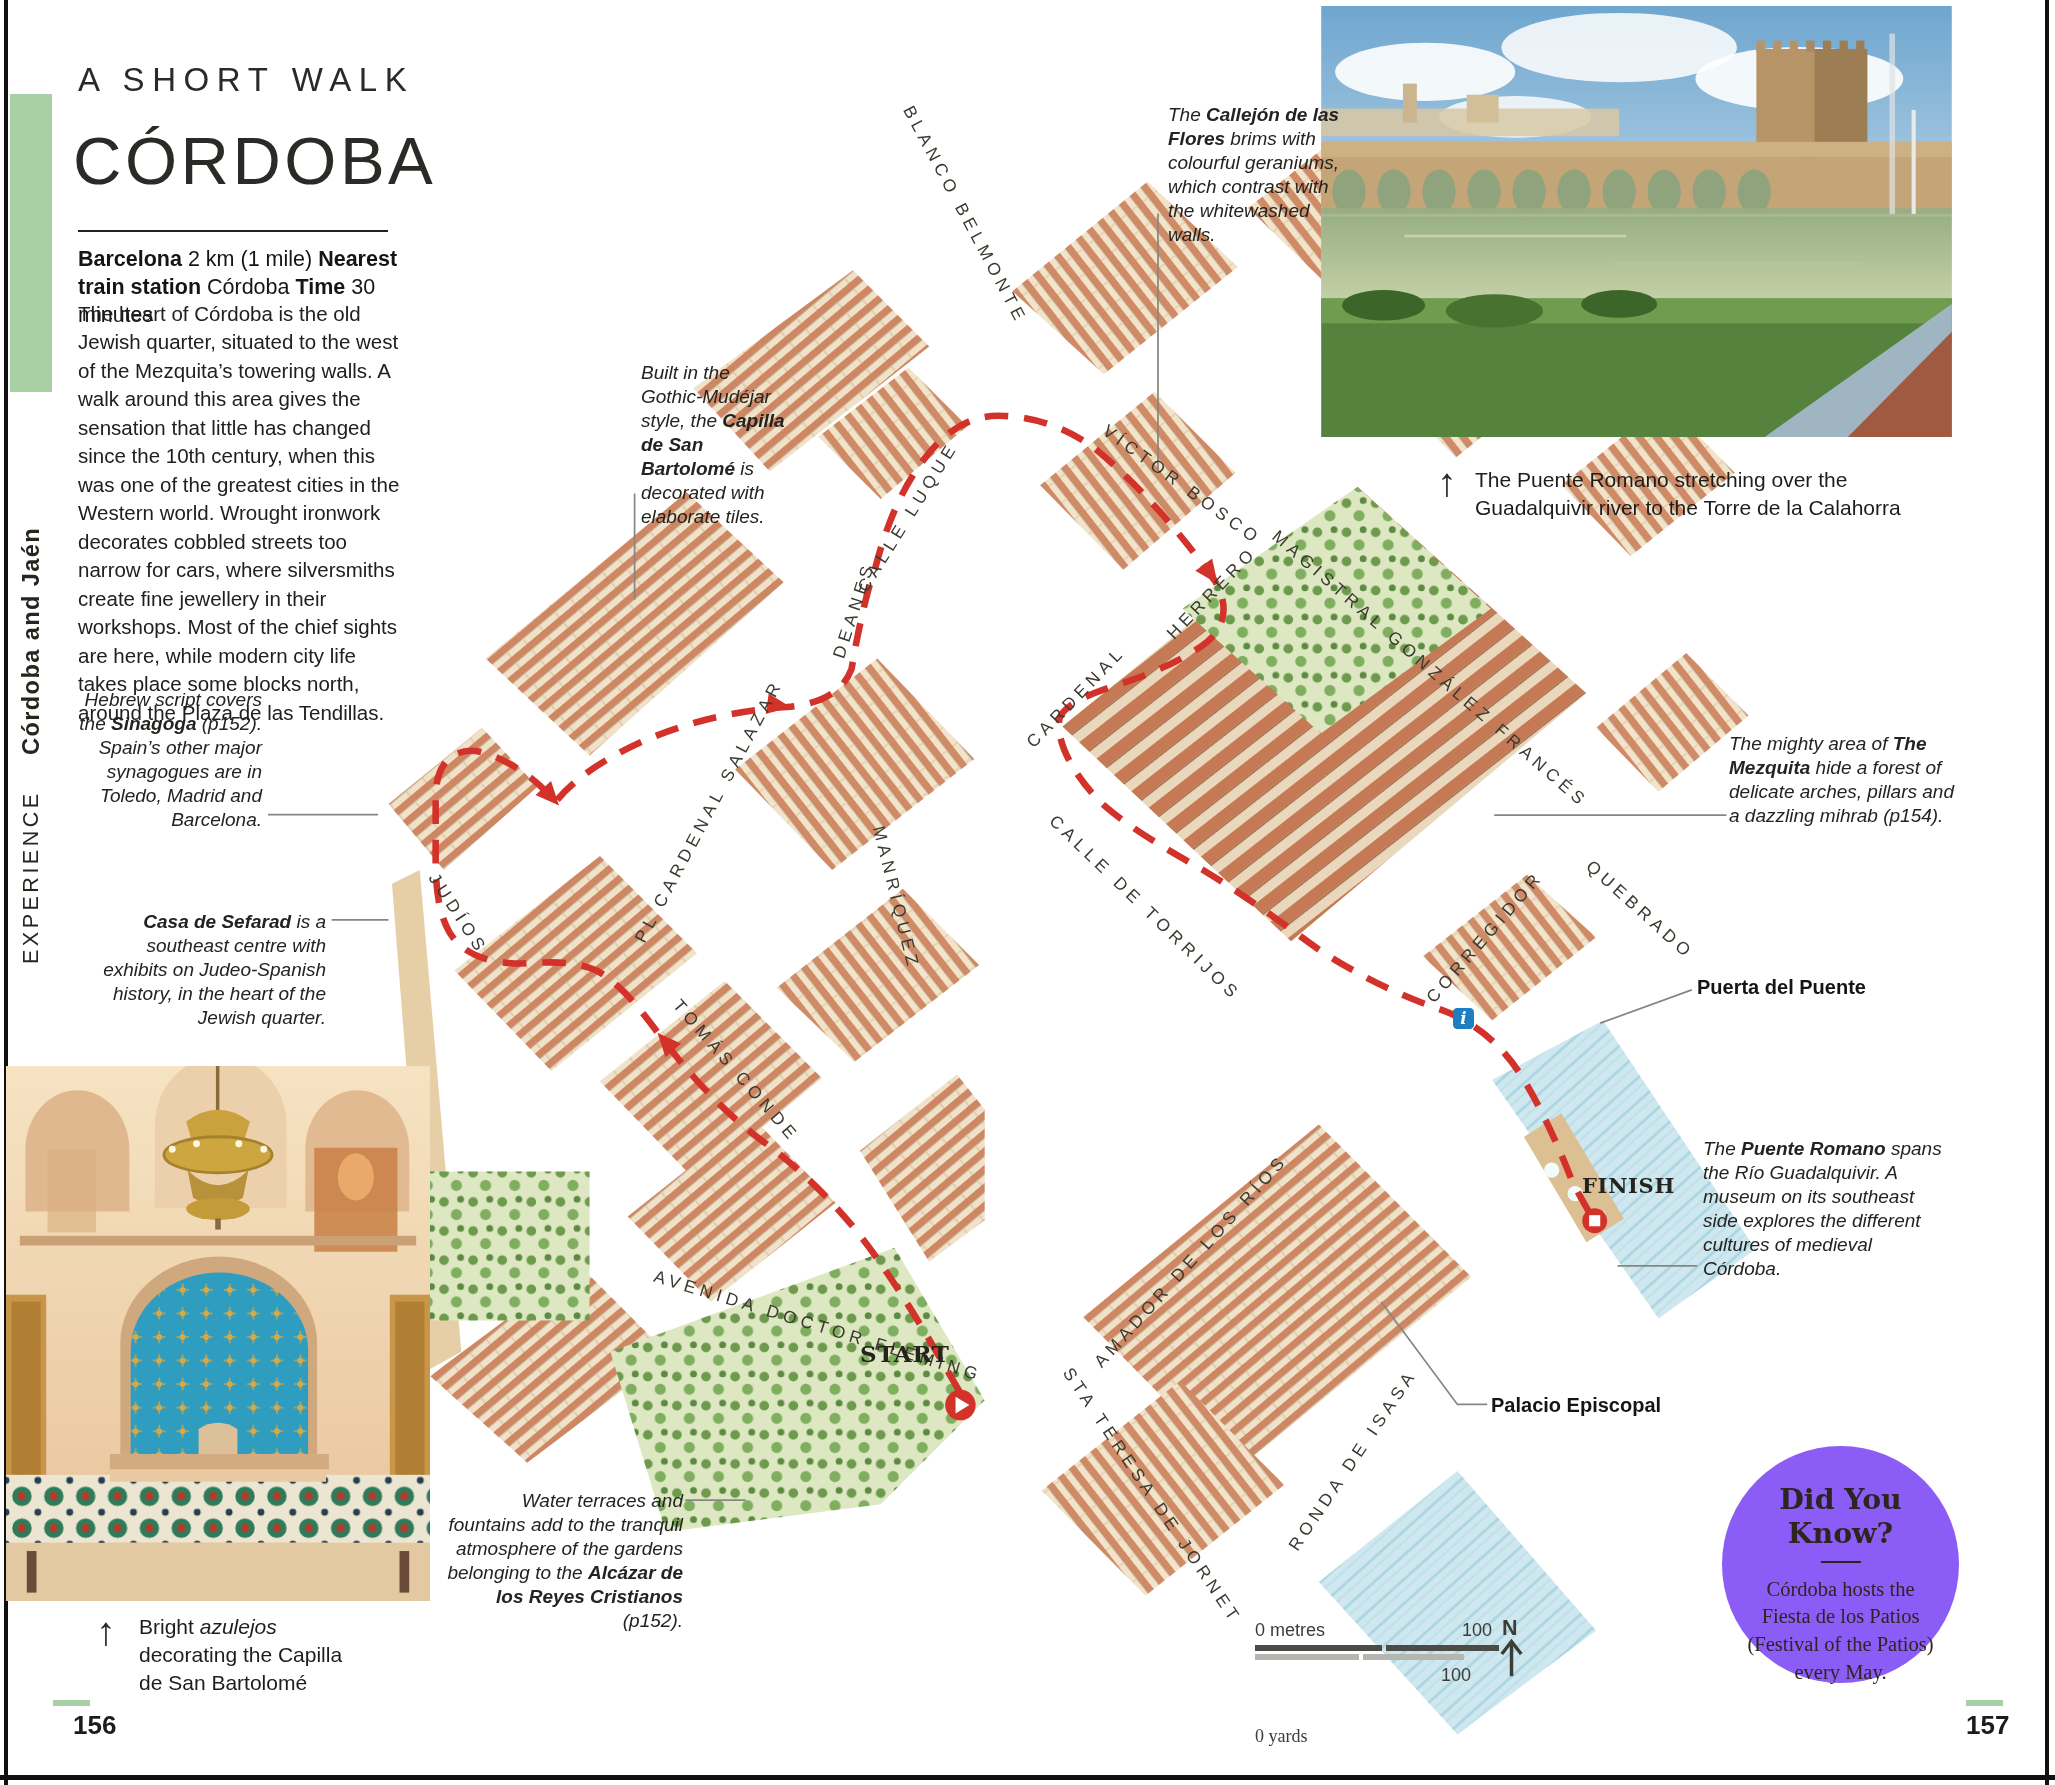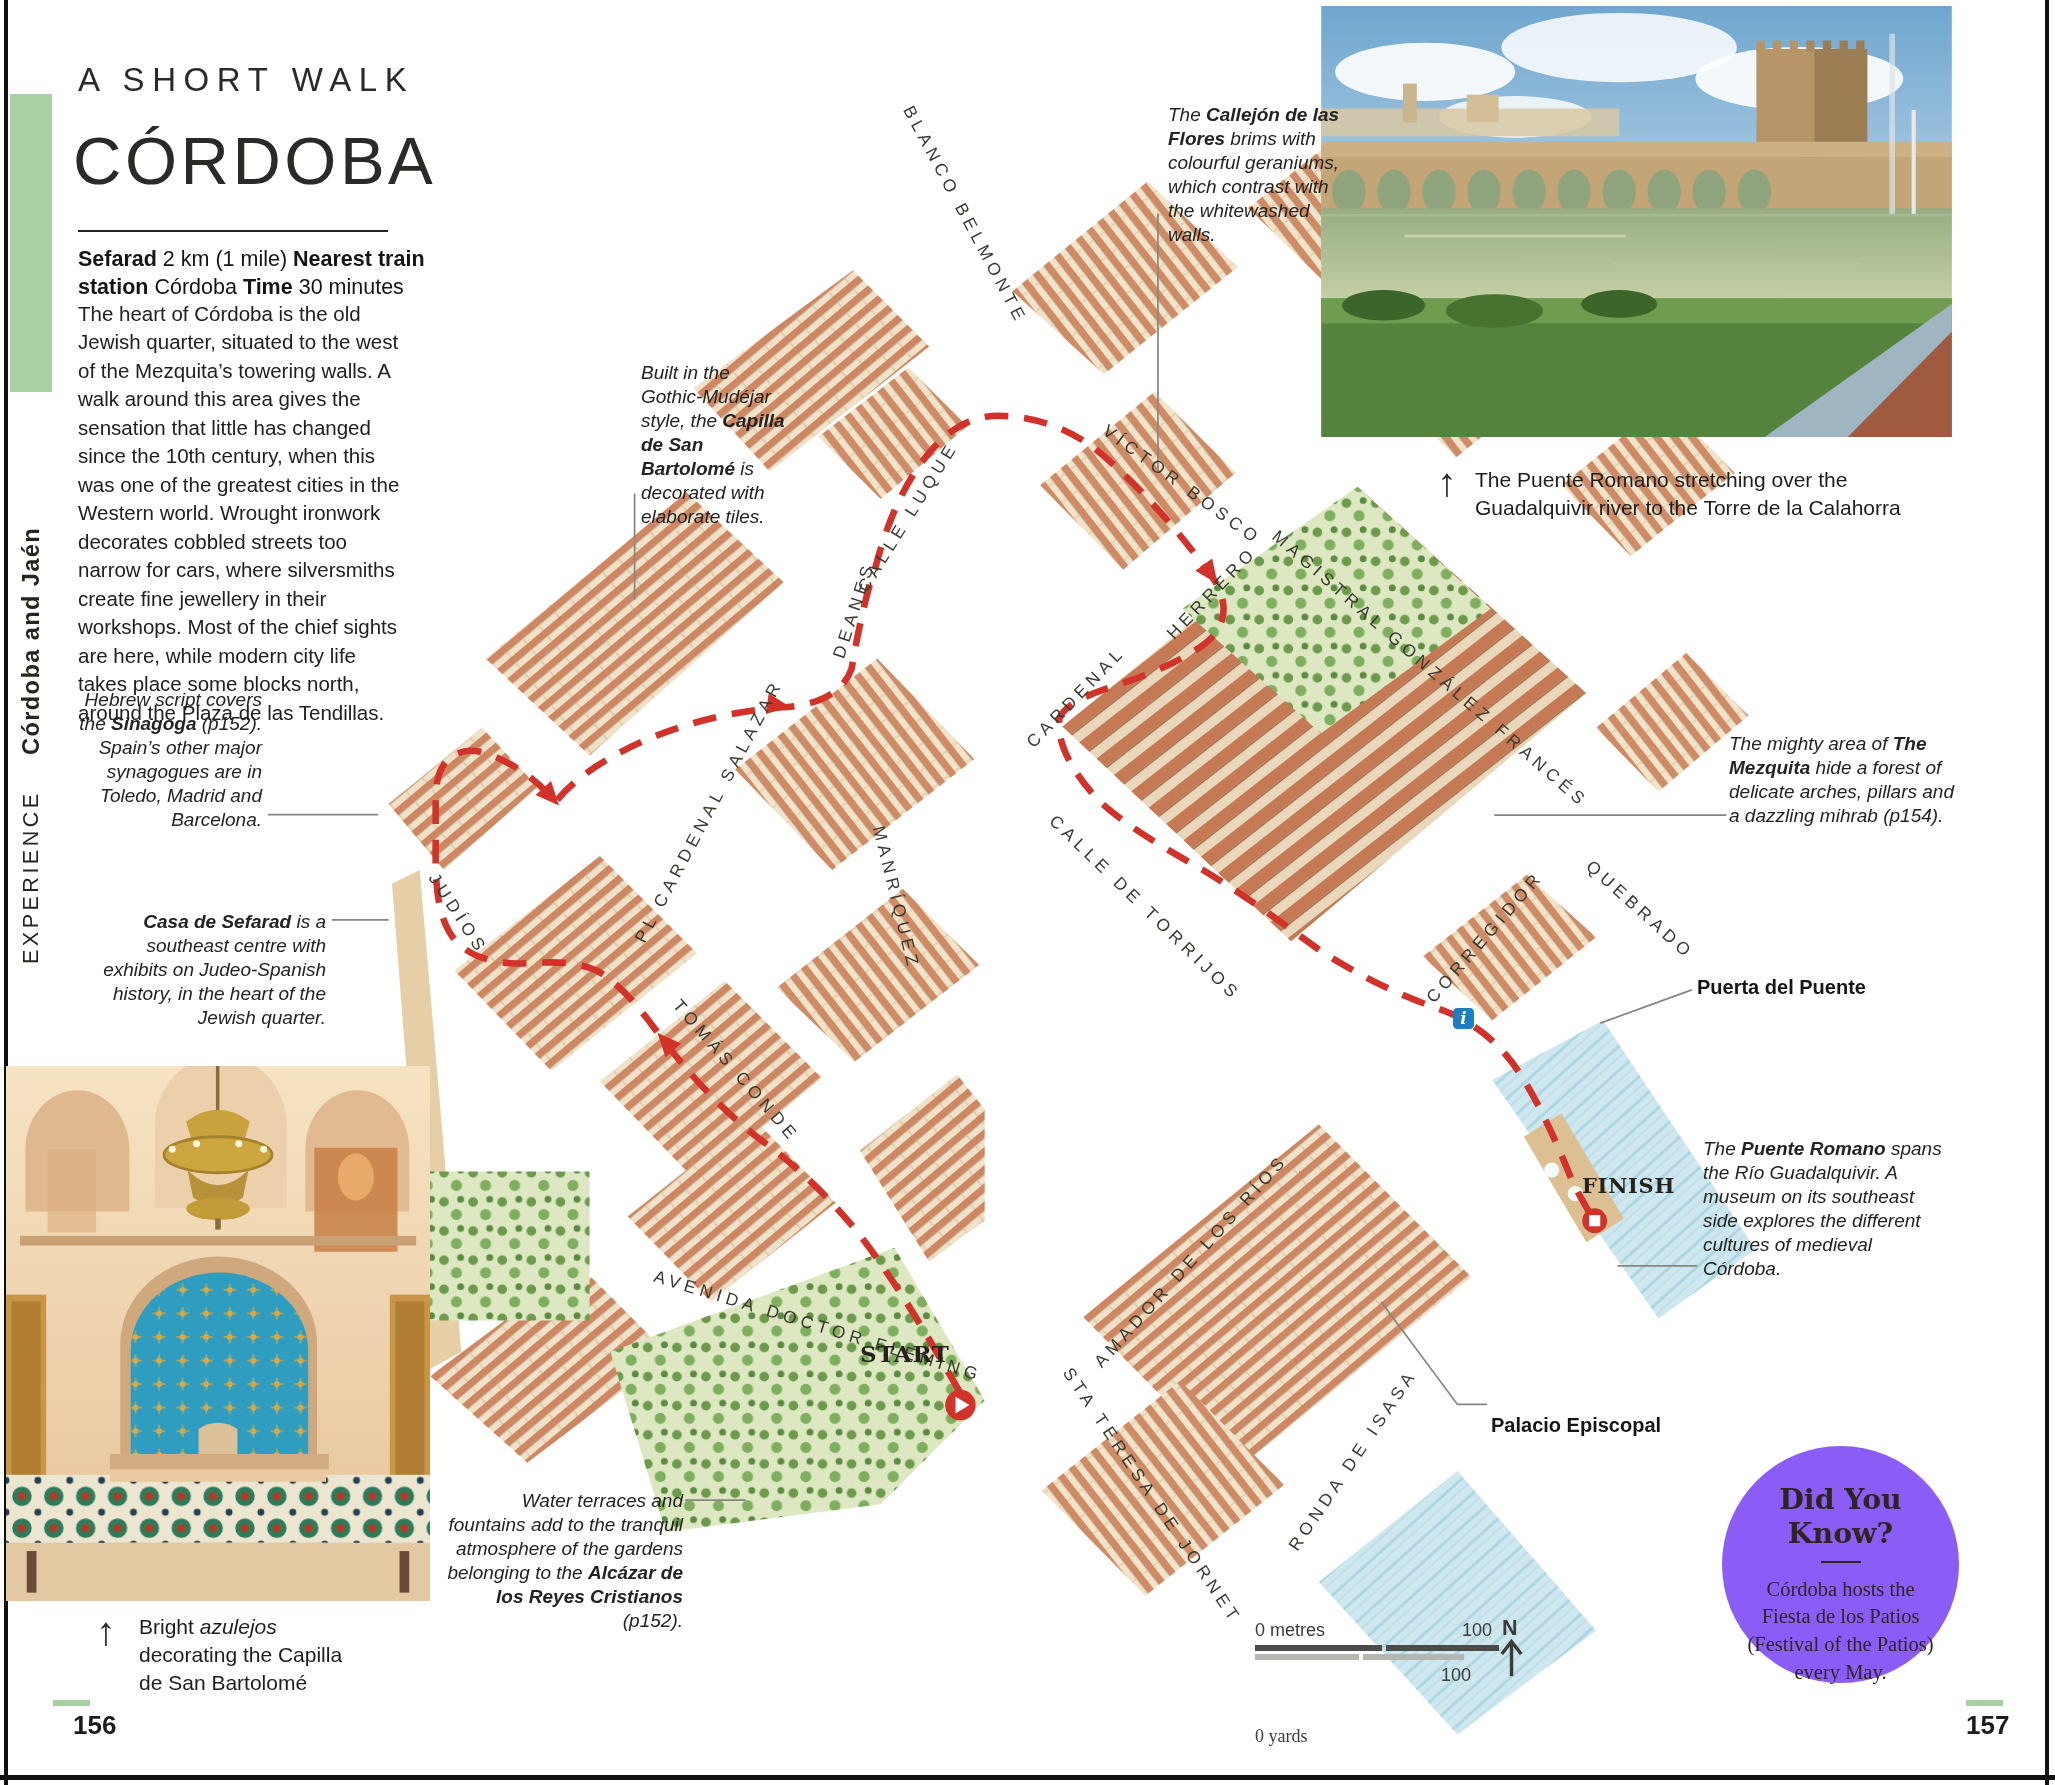--- a/index.html
+++ b/index.html
@@ -227,21 +227,21 @@
   <div class="greenbar" style="left:9.7px;top:94px;width:42px;height:298px;"></div>
   <div class="vtext" style="left:18px;top:298px;height:666px;">
     <span class="sect">EXPERIENCE</span>
     <span style="display:inline-block;width:0.7px;height:19.4px;"></span>
     <span class="chap">Córdoba and Jaén</span>
   </div>
 
   <div class="kicker" style="left:78px;top:61px;">A SHORT WALK</div>
   <div class="title" style="left:73px;top:122px;">CÓRDOBA</div>
   <div class="rule" style="left:78px;top:230px;width:310px;"></div>
-  <p class="meta" style="left:78px;top:223px;"><b>Sefarad</b><span> 2 km (1 mile)  </span><b>Nearest train station</b><span> Córdoba  </span><b>Time</b><span> 30 minutes</span></p>
+  <p class="meta" style="left:78px;top:223px;"><b>Barcelona</b><span> 2 km (1 mile)  </span><b>Nearest train station</b><span> Córdoba  </span><b>Time</b><span> 30 minutes</span></p>
   <p class="intro" style="left:78px;top:300px;margin:0;">The heart of Córdoba is the old Jewish quarter, situated to the west of the Mezquita’s towering walls. A walk around this area gives the sensation that little has changed since the 10th century, when this was one of the greatest cities in the Western world. Wrought ironwork decorates cobbled streets too narrow for cars, where silversmiths create fine jewellery in their workshops. Most of the chief sights are here, while modern city life takes place some blocks north, around the Plaza de las Tendillas.</p>
 
   <div class="photo" style="left:1321px;top:5.5px;width:631px;height:431px;">
     <svg width="631" height="431" viewBox="0 0 910 622">
       <defs>
         <linearGradient id="sky" x1="0" y1="0" x2="0" y2="1">
           <stop offset="0" stop-color="#6fa6cf"></stop>
             <stop offset="0.7" stop-color="#cfe2ee"></stop>
             <stop offset="1" stop-color="#e8f0f4"></stop>
         </linearGradient>
@@ -385,21 +385,21 @@
   <div class="ann r" style="left:87px;top:910px;width:239px;"><b>Casa de Sefarad</b><span> is a southeast centre with exhibits on Judeo-Spanish history, in the heart of the Jewish quarter.</span></div>
 
   <div class="ann" style="left:1729px;top:732px;width:230px;"><span>The mighty area of </span><b>The Mezquita</b><span> hide a forest of delicate arches, pillars and a dazzling mihrab (p154).</span></div>
 
   <div class="plabel" style="left:1697px;top:976px;">Puerta del Puente</div>
 
   <div class="ann" style="left:1703px;top:1137px;width:243px;"><span>The </span><b>Puente Romano</b><span> spans the Río Guadalquivir. A museum on its southeast side explores the different cultures of medieval Córdoba.</span></div>
 
   <div class="ann r" style="left:447px;top:1489px;width:236px;"><span>Water terraces and fountains add to the tranquil atmosphere of the gardens belonging to the </span><b>Alcázar de los Reyes Cristianos</b><span> (p152).</span></div>
 
-  <div class="plabel" style="left:1491px;top:1394px;margin-top:20px;">Palacio Episcopal</div>
+  <div class="plabel" style="left:1491px;top:1394px;">Palacio Episcopal</div>
 
   <div class="mark" style="left:860px;top:1340px;">START</div>
   <div class="mark" style="left:1582px;top:1173px;font-size:21px;">FINISH</div>
 
   <div class="info" style="left:1453px;top:1008px;">i</div>
 
   <div class="dyk" style="left:1722px;top:1446px;width:237px;height:237px;">
     <div class="t">Did You Know?</div>
     <div class="d"></div>
     <div class="b">Córdoba hosts the Fiesta de los Patios (Festival of the Patios) every May.</div>

